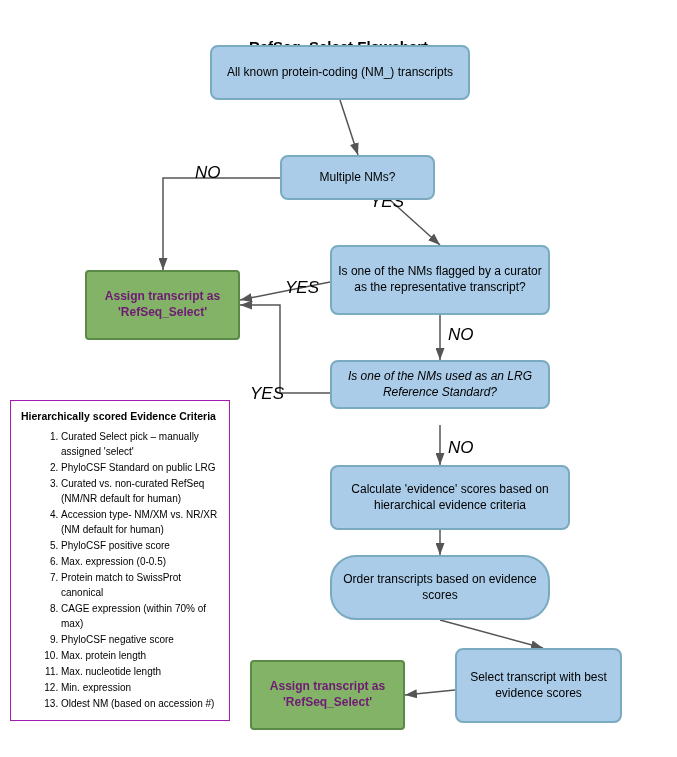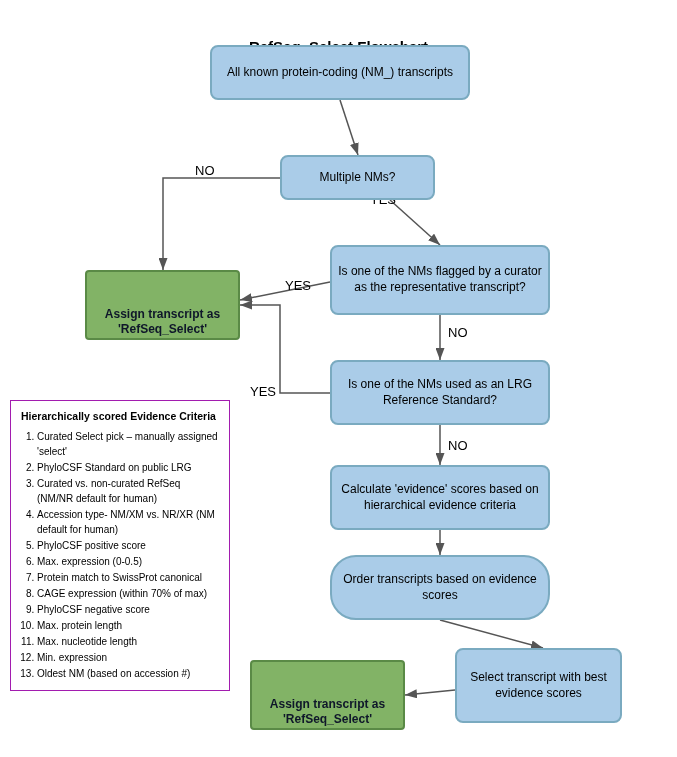--- a/index.html
+++ b/index.html
@@ -47,23 +47,22 @@
       background: #aacce8;
       border-color: #7aaac0;
       border-radius: 8px;
       color: #000;
     }
 
     .box-green {
       background: #82b366;
       border-color: #5a8a46;
       border-radius: 4px;
-      color: #0f172a;
+      color: #701a75;
       font-weight: bold;
-      align-items: flex-end;
     }
 
     
     .arrows-svg {
       position: absolute;
       top: 0; left: 0;
       width: 677px;
       height: 757px;
       pointer-events: none;
     }
@@ -86,27 +85,29 @@
       margin-bottom: 4px;
       font-size: 10.5px;
     }
 
     .evidence-box ol {
       padding-left: 16px;
     }
 
     .evidence-box ol li {
       margin-bottom: 1px;
+      margin-left: 24px;
     }
 
     
     .arrow-label {
       position: absolute;
-      font-size: 13px;
+      font-size: 17px;
       color: #000;
+      font-style: italic;
     }
   </style>
 </head>
 <body>
 
 <div class="flowchart-container">
 
   <div class="title">RefSeq_Select Flowchart</div>
 
   <svg class="arrows-svg">
@@ -150,25 +151,25 @@
   </div>
 
   <div class="box box-blue" style="top:245px; left:330px; width:220px; height:70px;">
     <span>Is one of the NMs flagged by a curator as the representative transcript?</span>
   </div>
 
   <div class="box box-blue" style="top:155px; left:280px; width:155px; height:45px;">
     <span>Multiple NMs?</span>
   </div>
 
-  <div class="box box-blue" style="top:360px; left:330px; width:220px; height:65px;">
+  <div class="box box-blue" style="top:360px; left:330px; width:220px; height:49px;font-style:italic;">
     <span>Is one of the NMs used as an LRG Reference Standard?</span>
   </div>
 
-  <div class="box box-blue" style="top:465px; left:330px; width:220px; height:65px;">
+  <div class="box box-blue" style="top:465px; left:330px; width:240px; height:65px;">
     <span>Calculate 'evidence' scores based on hierarchical evidence criteria</span>
   </div>
 
   <div class="box box-blue" style="top:555px; left:330px; width:220px; height:65px;border-radius:26px;">
     <span>Order transcripts based on evidence scores</span>
   </div>
 
   <div class="box box-green" style="top:270px; left:85px; width:155px; height:70px;">
     <span>Assign transcript as 'RefSeq_Select'</span>
   </div>

